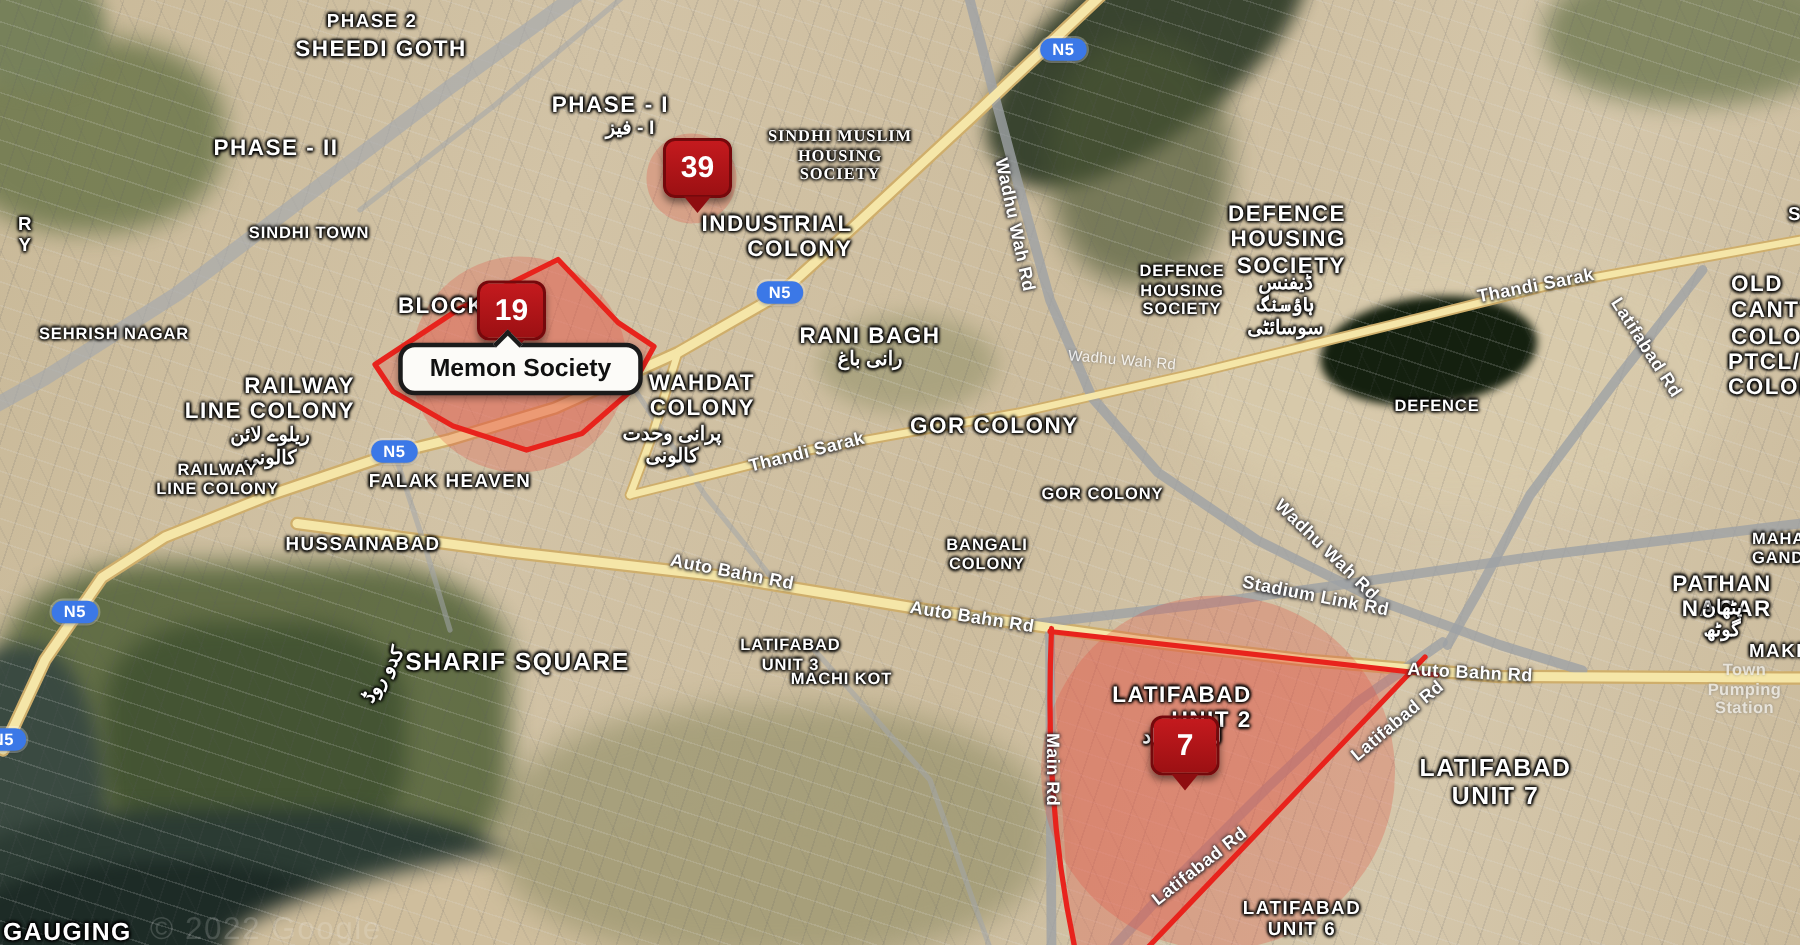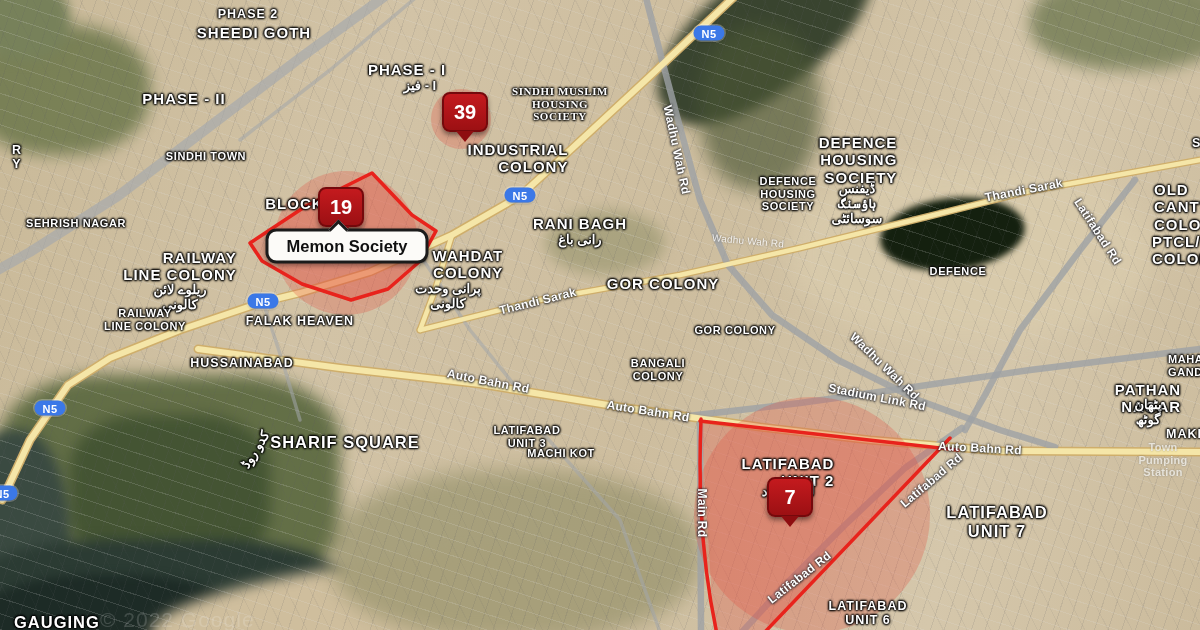--- a/index.html
+++ b/index.html
@@ -224,21 +224,21 @@
       <div class="lbl t-road" style="left: 980px; top: 449px; transform: translate(-50%, -50%) rotate(3deg); transform-origin: center center;">Auto Bahn Rd</div>
       <div class="lbl t-road" style="left: 932px; top: 481px; transform: translate(-50%, -50%) rotate(-40deg); transform-origin: center center;">Latifabad Rd</div>
       <div class="lbl t-road" style="left: 701px; top: 513px; transform: translate(-50%, -50%) rotate(90deg); transform-origin: center center;">Main Rd</div>
       <div class="lbl t-faint" style="left: 1163px; top: 460px; transform: translate(-50%, -50%) rotate(0deg); transform-origin: center center;">Town Pumping
 Station</div>
       <div class="lbl t-area-xl" style="left: 997px; top: 522px; transform: translate(-50%, -50%) rotate(0deg); transform-origin: center center;">LATIFABAD
 UNIT 7</div>
       <div class="lbl t-road" style="left: 800px; top: 578px; transform: translate(-50%, -50%) rotate(-38deg); transform-origin: center center;">Latifabad Rd</div>
       <div class="lbl t-area-md" style="left: 858px; top: 613px; transform: translate(-50%, -50%) rotate(0deg); transform-origin: center center;">LATIFABAD
 UNIT 6</div>
-      <div class="lbl t-area-xl" style="left: 14px; top: 622px; transform: translate(0px, -50%) rotate(0deg); transform-origin: left center; text-align: center;">GAUGING</div>
+      <div class="lbl t-area-xl" style="left: 2px; top: 622px; transform: translate(0px, -50%) rotate(0deg); transform-origin: left center; text-align: center;">GAUGING</div>
       <div class="lbl t-watermark" style="left: 100px; top: 620px; transform: translate(0px, -50%) rotate(0deg); transform-origin: left center; text-align: left;">© 2022 Google</div>
     </div>
 
   <div id="badge-layer">
       <span class="n5" style="left: 709px; top: 33px; transform: translate(-50%, -50%);">N5</span>
       <span class="n5" style="left: 520px; top: 195px; transform: translate(-50%, -50%);">N5</span>
       <span class="n5" style="left: 263px; top: 301px; transform: translate(-50%, -50%);">N5</span>
       <span class="n5" style="left: 50px; top: 408px; transform: translate(-50%, -50%);">N5</span>
       <span class="n5" style="left: 2px; top: 493px; transform: translate(-50%, -50%);">N5</span>
     </div>

